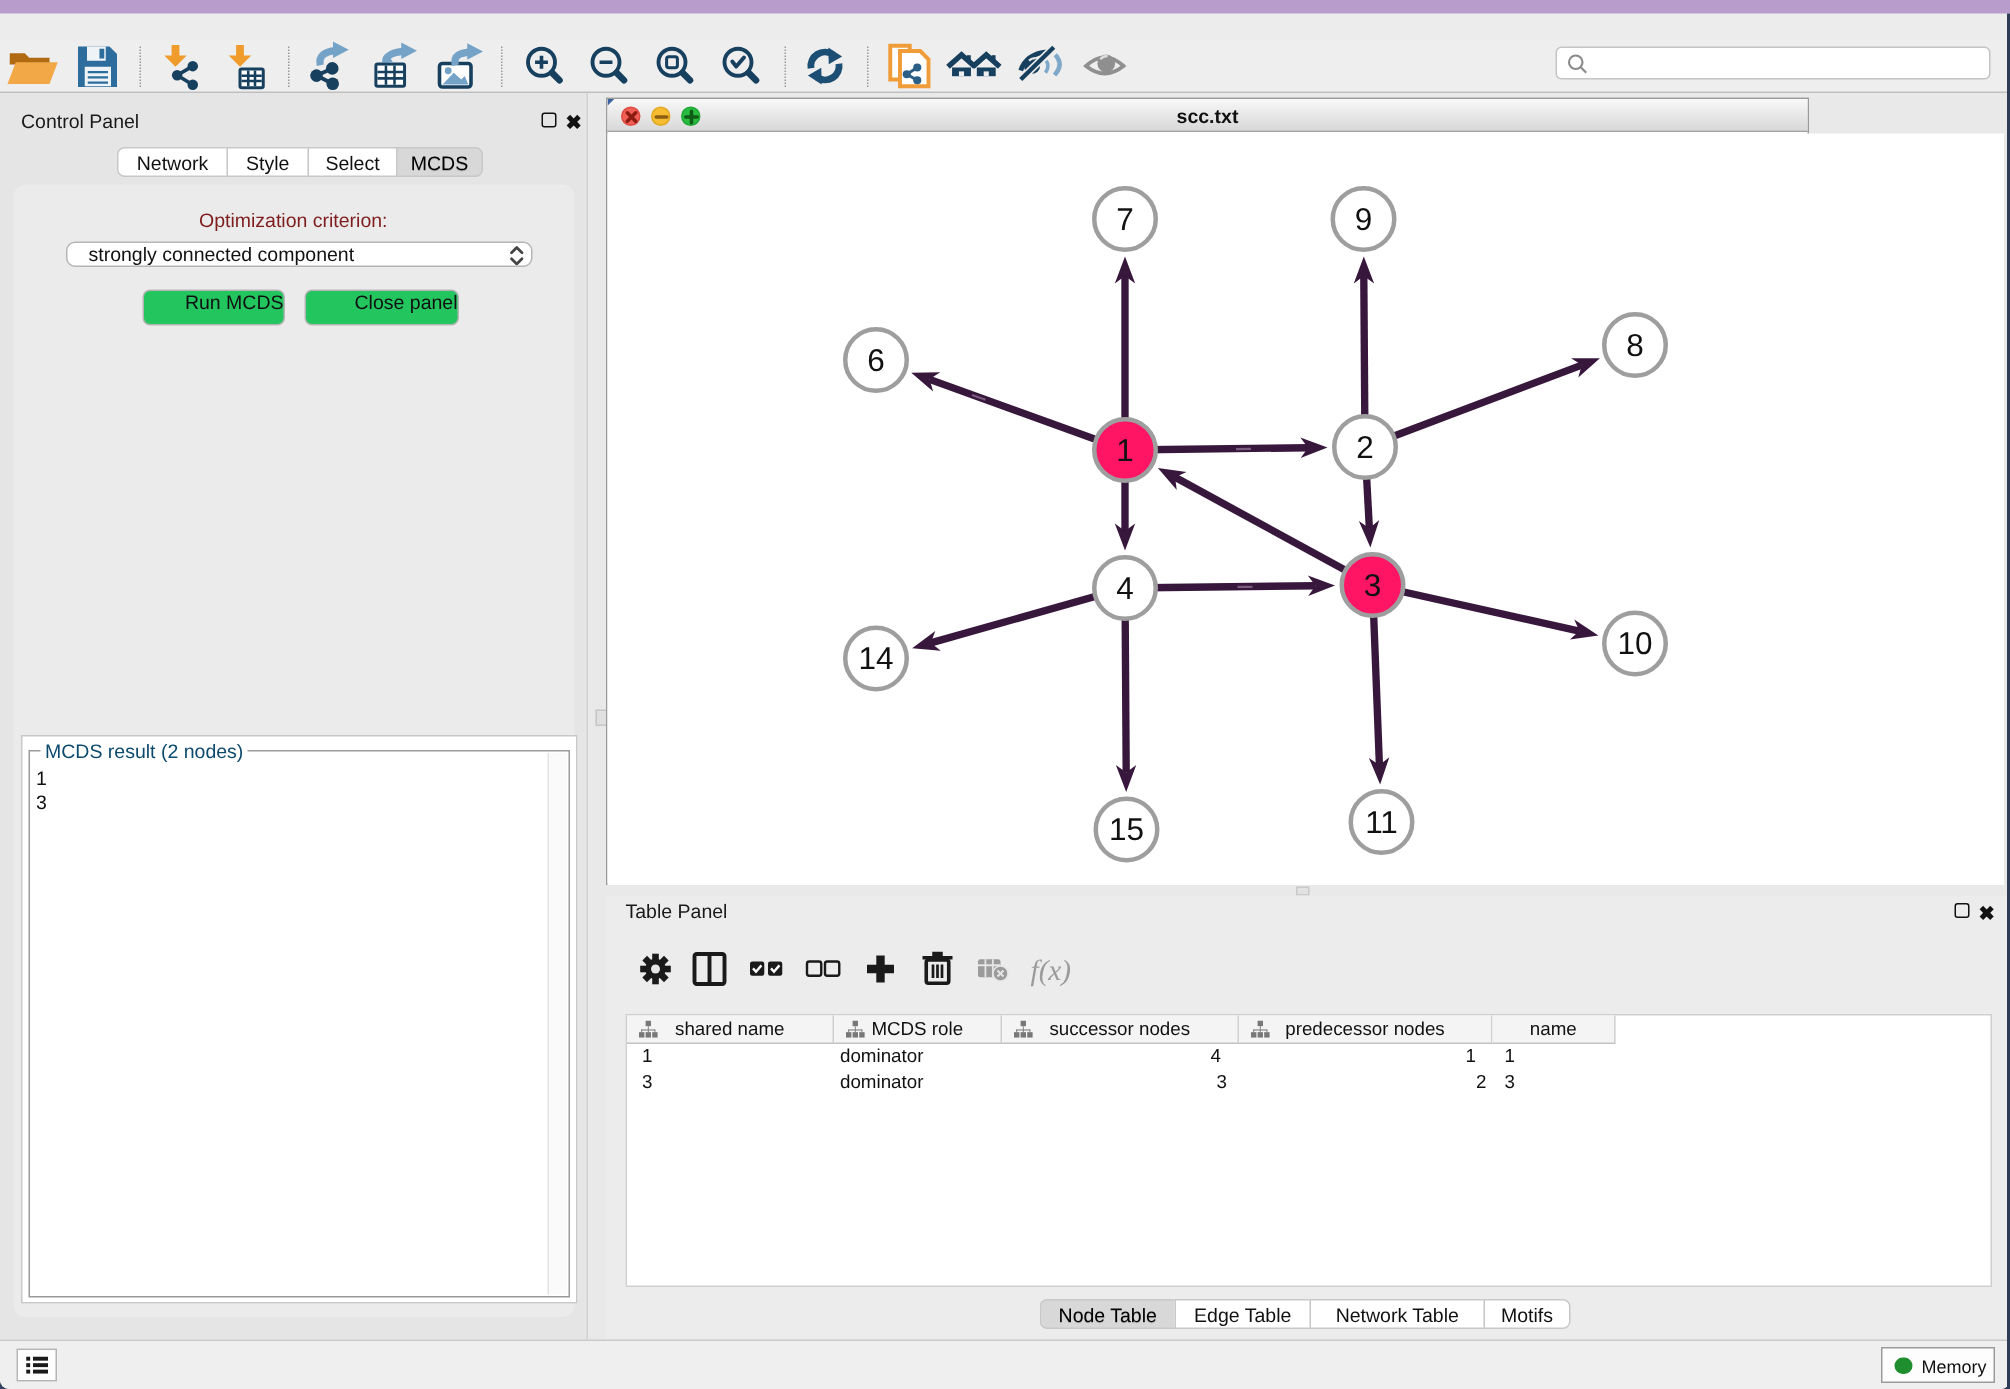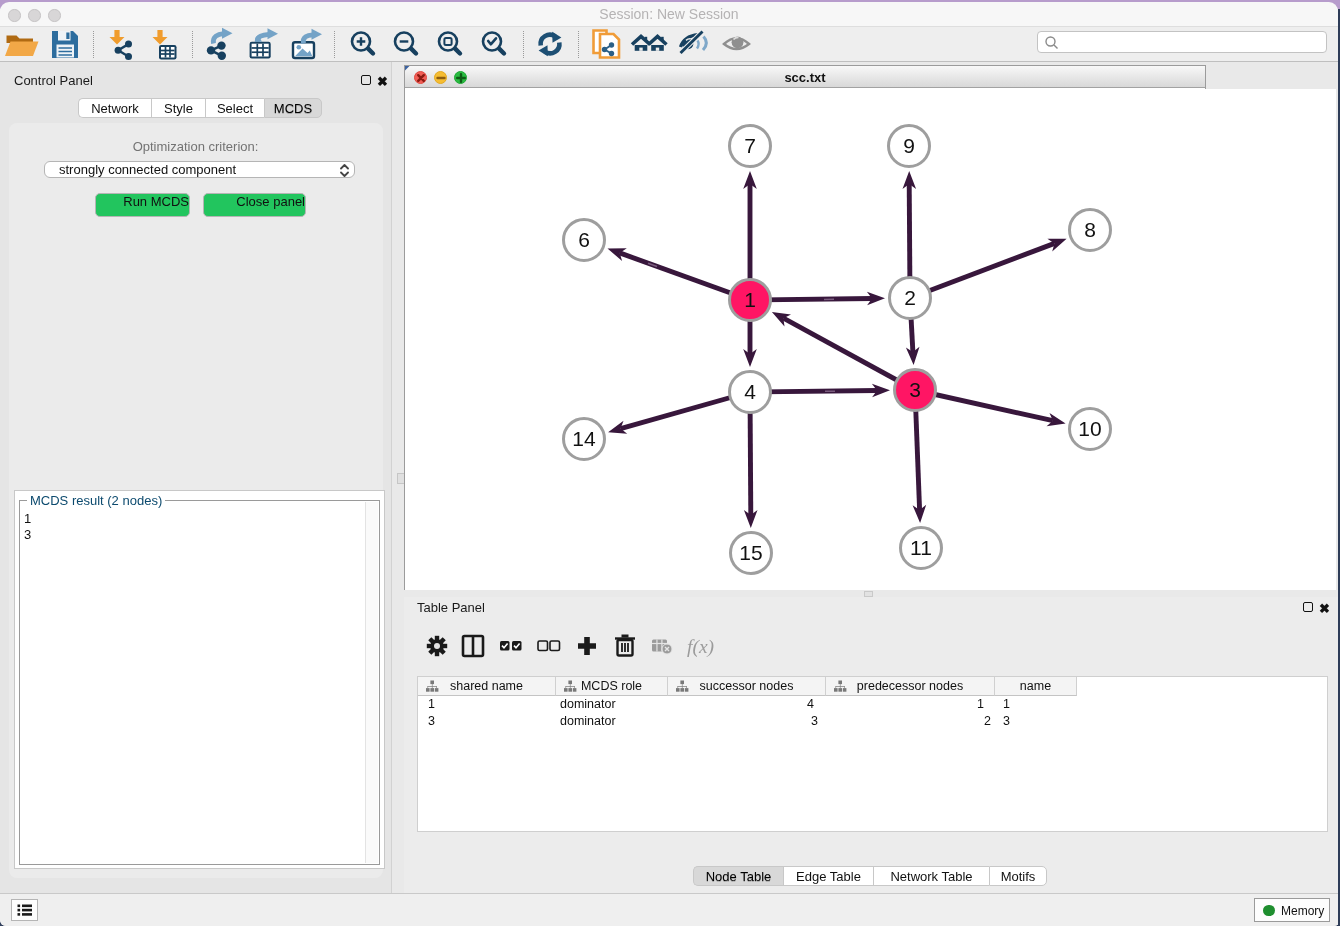--- a/index.html
+++ b/index.html
@@ -22,59 +22,53 @@
 #cp-title { position:absolute; left:14px; top:11px; font-size:13px; color:#1a1a1a; }
 .float-btn { position:absolute; width:10px; height:10px; border:1.5px solid #111; border-radius:2px; }
 .close-btn { position:absolute; font-size:13px; font-weight:bold; color:#111; line-height:11px; }
 .tabstrip { position:absolute; height:20px; display:flex; font-size:13px; }
 .tabstrip .tab { background:#fff; border-top:1px solid #c8c8c8; border-bottom:1px solid #c8c8c8; color:#111; display:flex; align-items:center; justify-content:center; }
 .tabstrip .tab.first { border-left:1px solid #c8c8c8; border-radius:5px 0 0 5px; }
 .tabstrip .tab.last { border-right:1px solid #c8c8c8; border-radius:0 5px 5px 0; }
 .tabstrip .tab.sep { border-left:1px solid #c8c8c8; }
 .tabstrip .tab.sel { background:#d8d8d8; color:#000000; text-shadow:0 1px 0 #aaa;text-align:right; }
 #cp-inner { position:absolute; left:9px; top:61px; width:374px; height:755px; background:#ebebeb; border-radius:8px; }
-#opt-label { position:absolute; left:0; top:77px; width:100%; text-align:center; font-size:13px; color:#737373; }
+#opt-label { position:absolute; left:0; top:77px; width:100%; text-align:center; font-size:13px; color:#7f1d1d; }
 #dropdown { position:absolute; left:44px; top:99px; width:311px; height:17px; background:#fff; border:1px solid #b5b5b5; border-radius:6px; font-size:13px; color:#111; line-height:16px; padding-left:14px; }
 .btn { position:absolute; height:24px; background:#22c55e; border:1px solid #b5b5b5; border-radius:5px; font-size:13px; color:#111; text-align:right; line-height:16px; }
 #result-panel { position:absolute; left:14px; top:428px; width:371px; height:379px; background:#fff; border:1px solid #c8c8c8; }
 #result-fs { position:absolute; left:4px; top:9px; right:4px; bottom:3px; border:1px solid #9a9a9a; }
 #result-legend { position:absolute; left:7px; top:-8px; background:#fff; padding:0 3px; font-size:13px; color:#0c4a6e; }
 #result-items { position:absolute; left:4px; top:10px; font-size:13px; color:#111; line-height:16px; }
 #result-scroll { position:absolute; right:1px; top:1px; width:13px; bottom:1px; background:#fafafa; border-left:1px solid #e3e3e3; }
 
 #grip { position:absolute; left:397px; top:411px; width:8px; height:11px; background:#e0e0e0; border:1px solid #c6c6c6; }
 
 #netframe { position:absolute; left:404px; top:3px; width:802px; height:525px; border:1px solid #9b9b9b; background:#fff; }
 #nettitle { position:absolute; left:0; top:0; width:100%; height:22px; background:linear-gradient(#f8f8f8,#d8d8d8); border-bottom:1px solid #a2a2a2; }
 .mac { position:absolute; top:4.5px; width:13px; height:13px; border-radius:50%; }
 #nettitle .t { position:absolute; top:4px; width:100%; text-align:center; font-size:13px; font-weight:bold; color:#111; }
 
 #tablepanel { position:absolute; left:404px; top:535px; width:936px; height:296px; background:#ececec; }
 #tp-title { position:absolute; left:13px; top:3px; font-size:13px; color:#1a1a1a; }
-#tp-table { position:absolute; left:13px; top:79px; width:911px; height:156px; background:#fff; border:1px solid #cfcfcf; }
+#tp-table { position:absolute; left:13px; top:79px; width:911px; height:182px; background:#fff; border:1px solid #cfcfcf; }
 .th { position:absolute; top:0; height:19px; background:#f4f4f4; border-right:1px solid #d0d0d0; border-bottom:1px solid #c4c4c4; font-size:12.5px; color:#111; text-align:center; line-height:19px; }
 .td { position:absolute; font-size:12.5px; color:#111; height:16px; line-height:16px; }
 
 
 #statusbar { position:absolute; left:0; top:893px; width:1340px; height:33px; background:#efefef; border-top:1px solid #c9c9c9; }
 #listbtn { position:absolute; left:11px; top:5px; width:27px; height:22px; background:#fdfdfd; border:1px solid #b5b5b5; }
 #membtn { position:absolute; left:1254px; top:4px; width:76px; height:24px; background:#fdfdfd; border:1px solid #9b9b9b; font-size:12px; color:#111; }
 #membtn .dot { position:absolute; left:8px; top:5.5px; width:11.5px; height:11.5px; border-radius:50%; background:#1e8e2e; }
 #membtn .txt { position:absolute; left:26px; top:5px; }
 </style>
 </head>
 <body>
 <div id="win">
   <div id="purple"></div>
-  <div id="titlebar">
-    <div class="tl" style="left:8px"></div>
-    <div class="tl" style="left:28px"></div>
-    <div class="tl" style="left:48px"></div>
-    <div id="title">Session: New Session</div>
-  </div>
   <div id="toolbar">
     <svg id="tbicons" width="1340" height="35" style="position:absolute;left:0;top:0">
         <path d="M6.5 8.5 L16.5 8.5 L19.5 11.5 L33 11.5 L33 16 L6.5 16 Z" fill="#b06a12"></path>
         <path d="M10.5 14.5 L38.5 14.5 L33 29 L5 29 Z" fill="#f2a847"></path>
         <path d="M52 4 L73 4 L78 9 L78 31 L52 31 Z" fill="#2d6d9e"></path>
         <rect x="58" y="4" width="12.5" height="9.5" fill="#eef3f7"></rect>
         <rect x="66.3" y="5.5" width="3.2" height="6.5" fill="#2d6d9e"></rect>
         <rect x="56.5" y="17.5" width="17.5" height="13" fill="#eef3f7"></rect>
         <line x1="58.5" y1="21" x2="72" y2="21" stroke="#2d6d9e" stroke-width="1.5"></line>
         <line x1="58.5" y1="24.5" x2="72" y2="24.5" stroke="#2d6d9e" stroke-width="1.5"></line>

